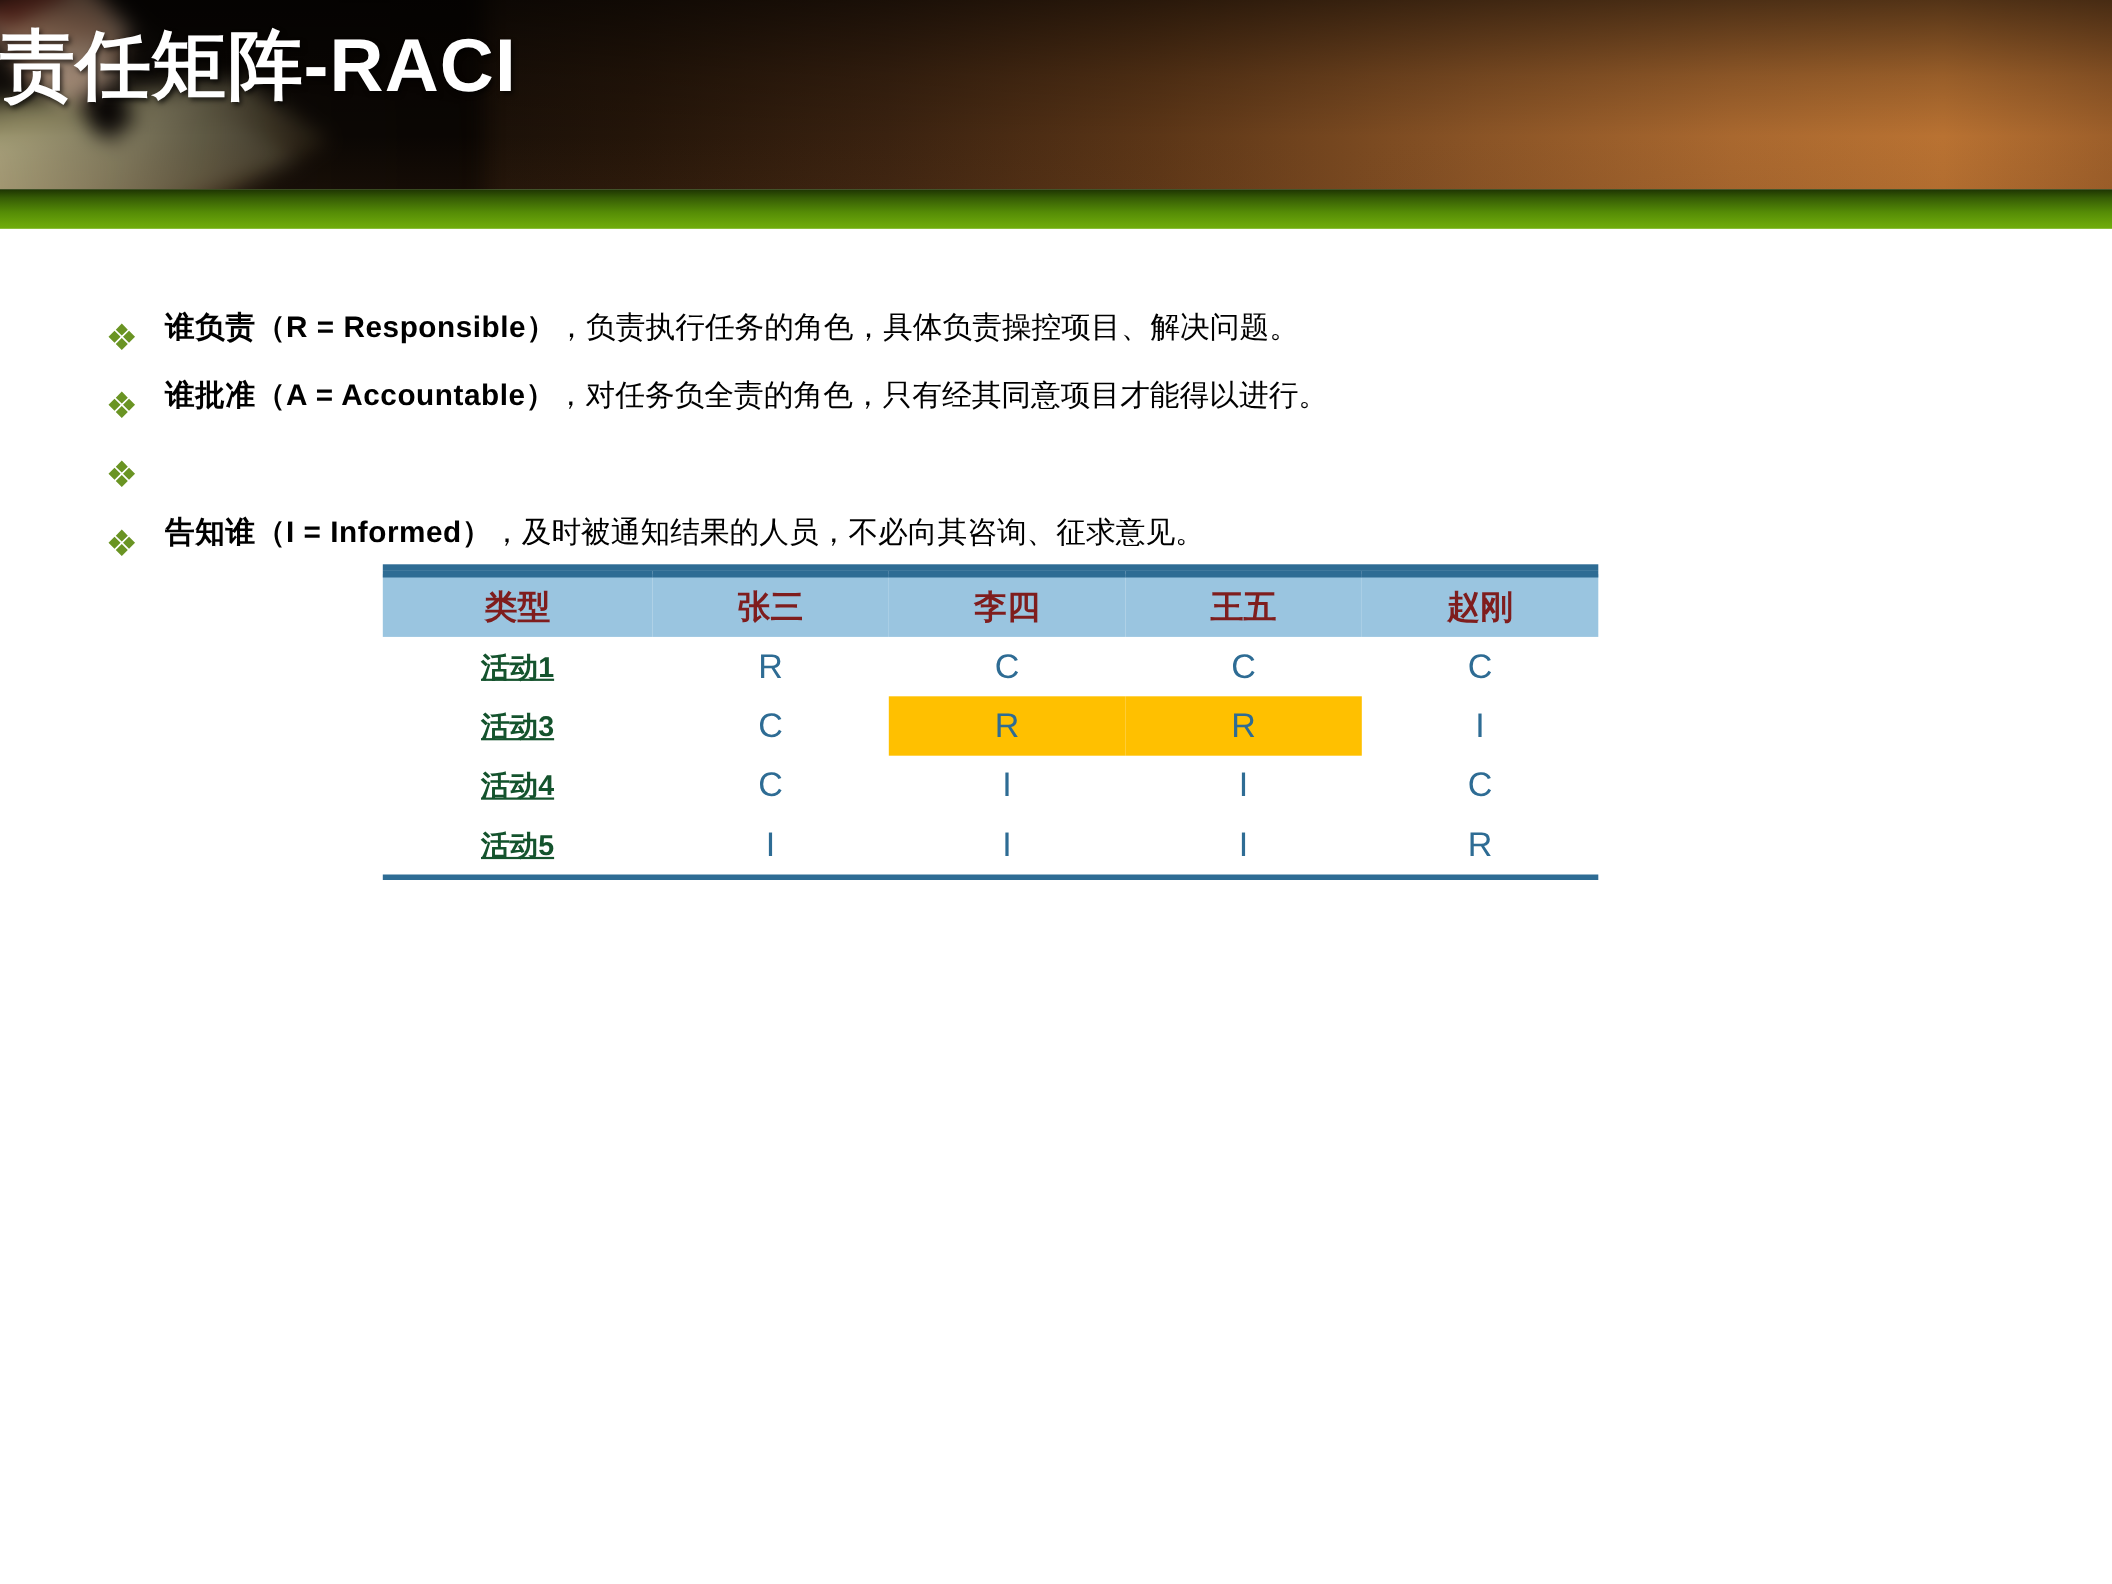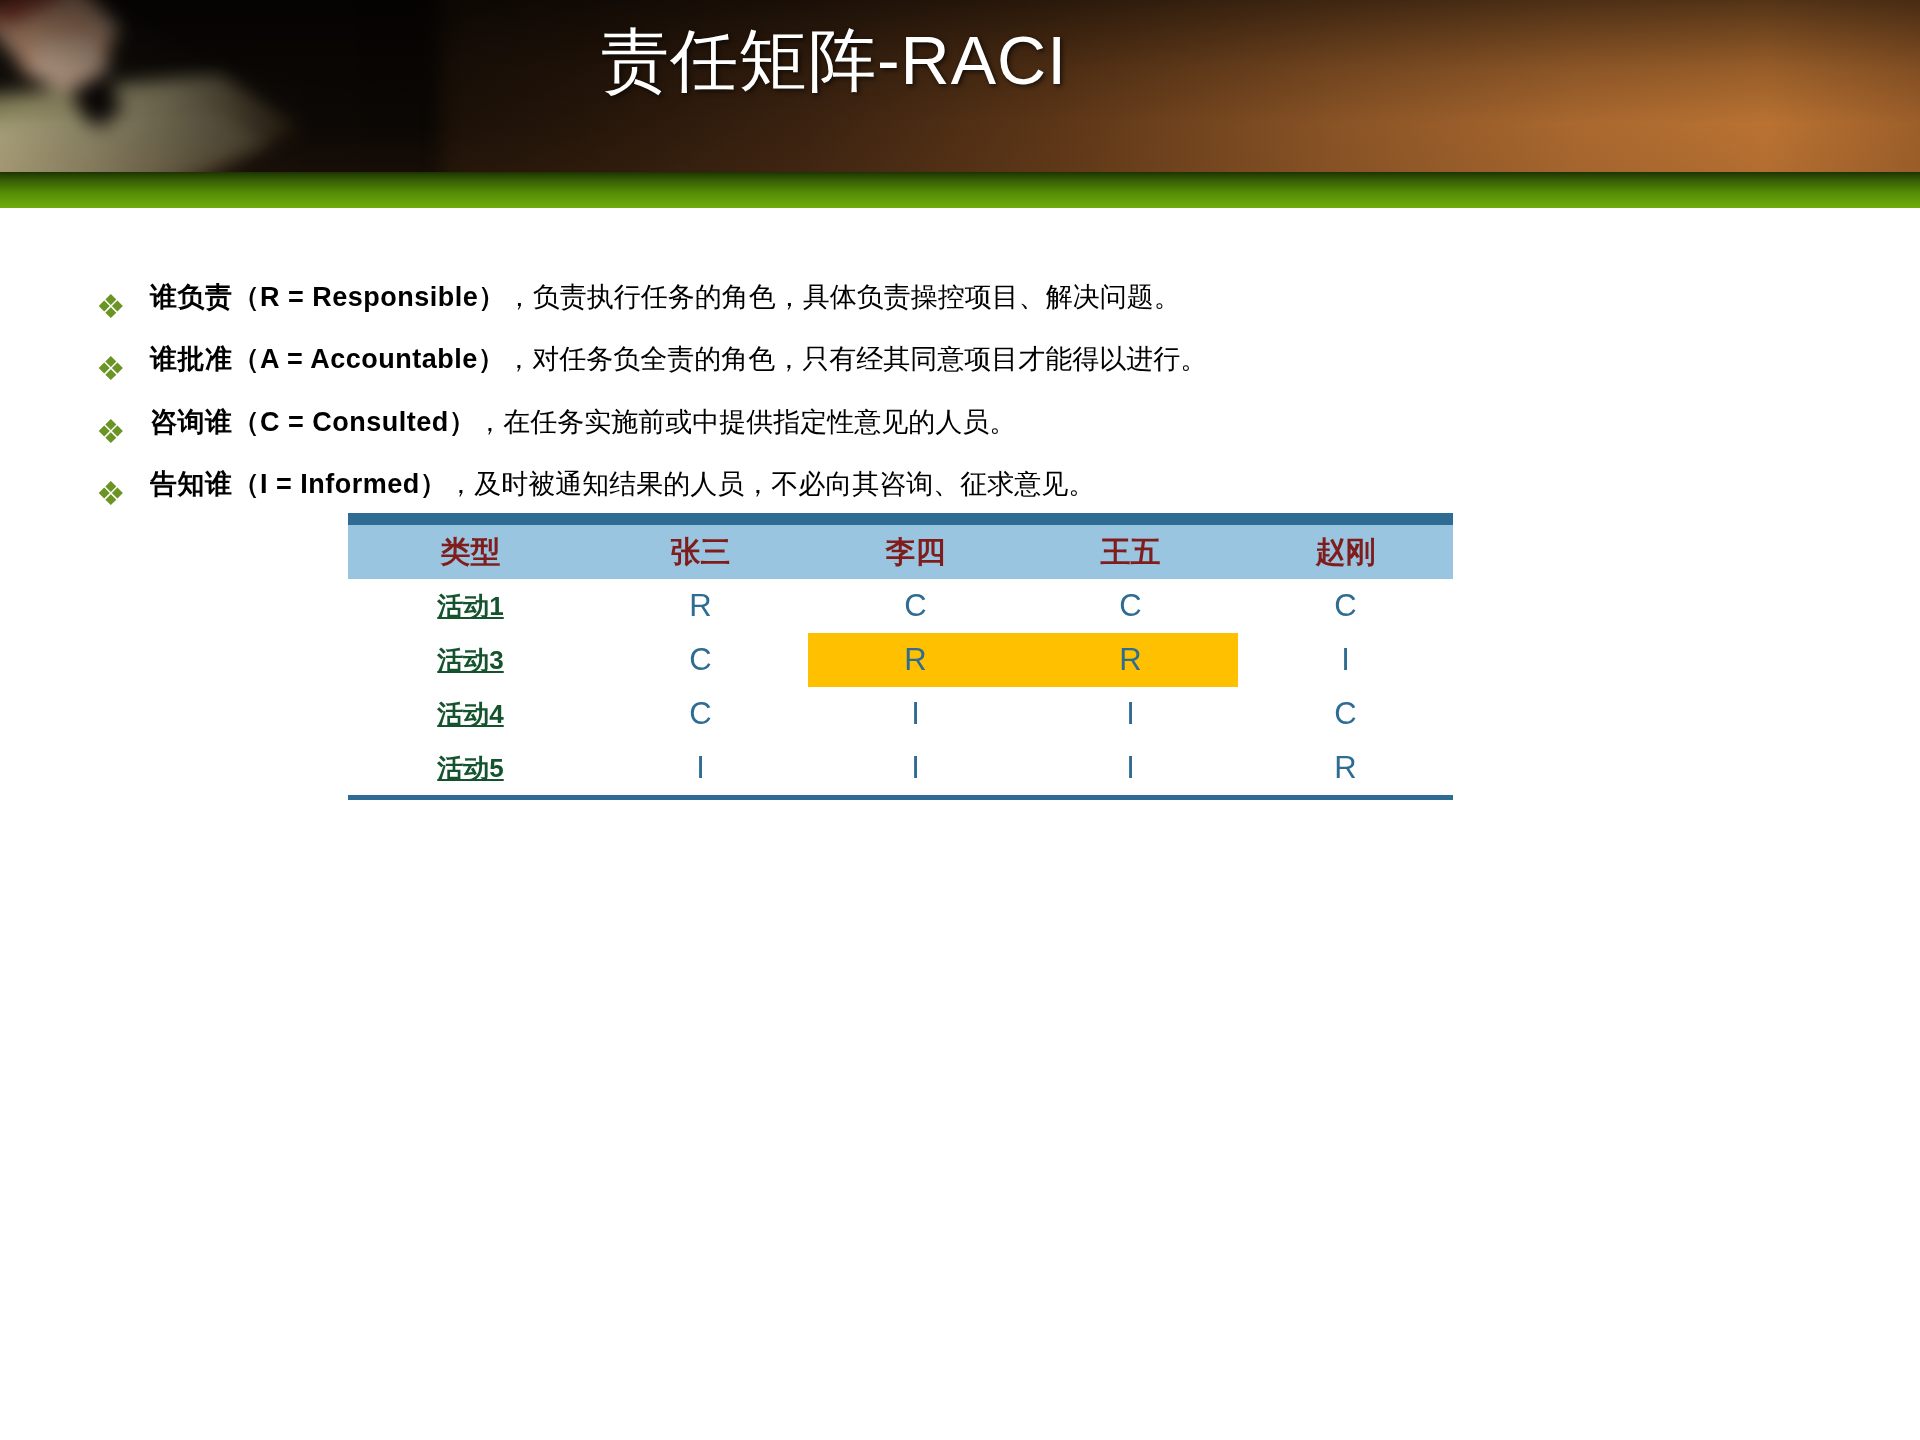--- a/index.html
+++ b/index.html
@@ -58,24 +58,24 @@
     left: 0; top: 172px;
     width: 1920px; height: 36px;
     background: linear-gradient(180deg, #1d3302 0%, #365c05 22%, #558c06 58%, #6aa50a 88%, #6fad0c 100%);
   }
 
   
   #title {
     position: absolute;
     left: 0; top: 18px;
     width: 1668px;
-    text-align: center;
+    text-align: left;
     color: #ffffff;
     font-size: 68px;
-    font-weight: normal;
+    font-weight: bold;
     letter-spacing: 1px;
     text-shadow: 2px 2px 5px rgba(0,0,0,0.65);
     line-height: 1.25;
     white-space: nowrap;
   }
 
   
   #bullets {
     position: absolute;
     left: 96px; top: 282px;
@@ -233,21 +233,20 @@
     <span class="bullet-text"><span class="b-strong">谁负责（R = Responsible）</span><span class="b-rest">，负责执行任务的角色，具体负责操控项目、解决问题。</span></span>
   </div>
 
   <div class="bullet-row">
     <span class="bullet-marker">❖</span>
     <span class="bullet-text"><span class="b-strong">谁批准（A = Accountable）</span><span class="b-rest">，对任务负全责的角色，只有经其同意项目才能得以进行。</span></span>
   </div>
 
   <div class="bullet-row">
     <span class="bullet-marker">❖</span>
-    <span class="bullet-text"><span class="b-strong">咨询谁（C = Consulted）</span><span class="b-rest">，在任务实施前或中提供指定性意见的人员。</span></span>
   </div>
 
   <div class="bullet-row">
     <span class="bullet-marker">❖</span>
     <span class="bullet-text"><span class="b-strong">告知谁（I = Informed）</span><span class="b-rest">，及时被通知结果的人员，不必向其咨询、征求意见。</span></span>
   </div>
 
 </div>
 
 <div id="matrix-wrap">

